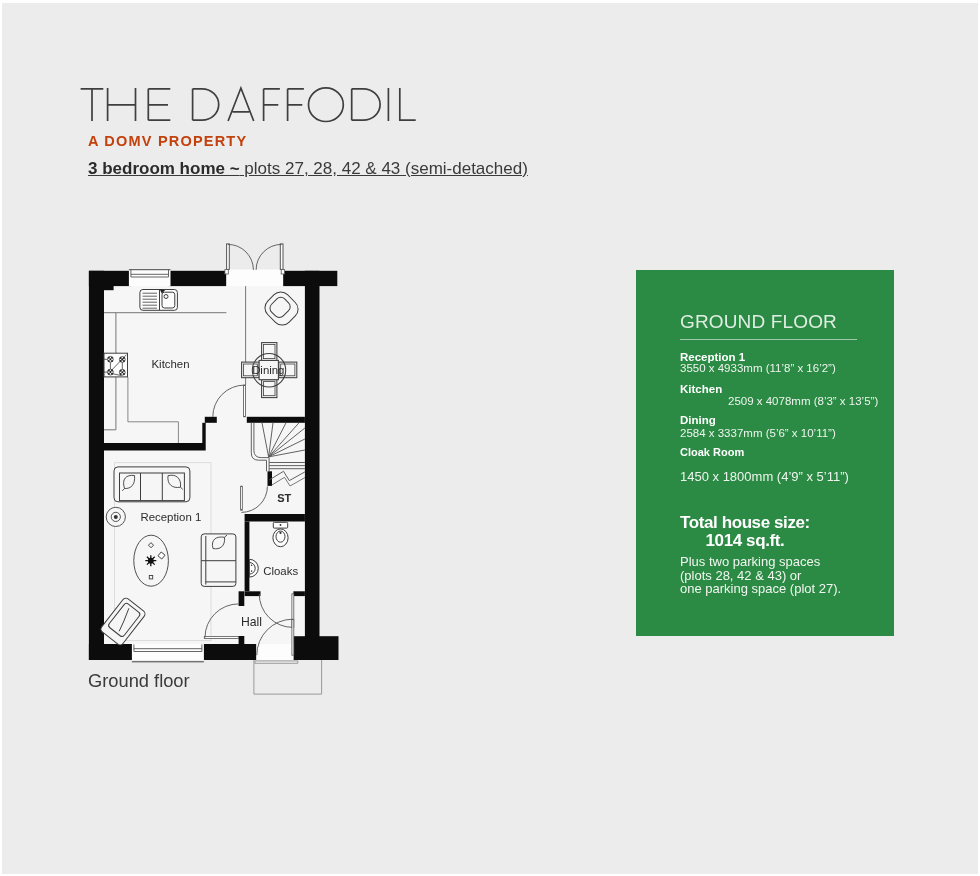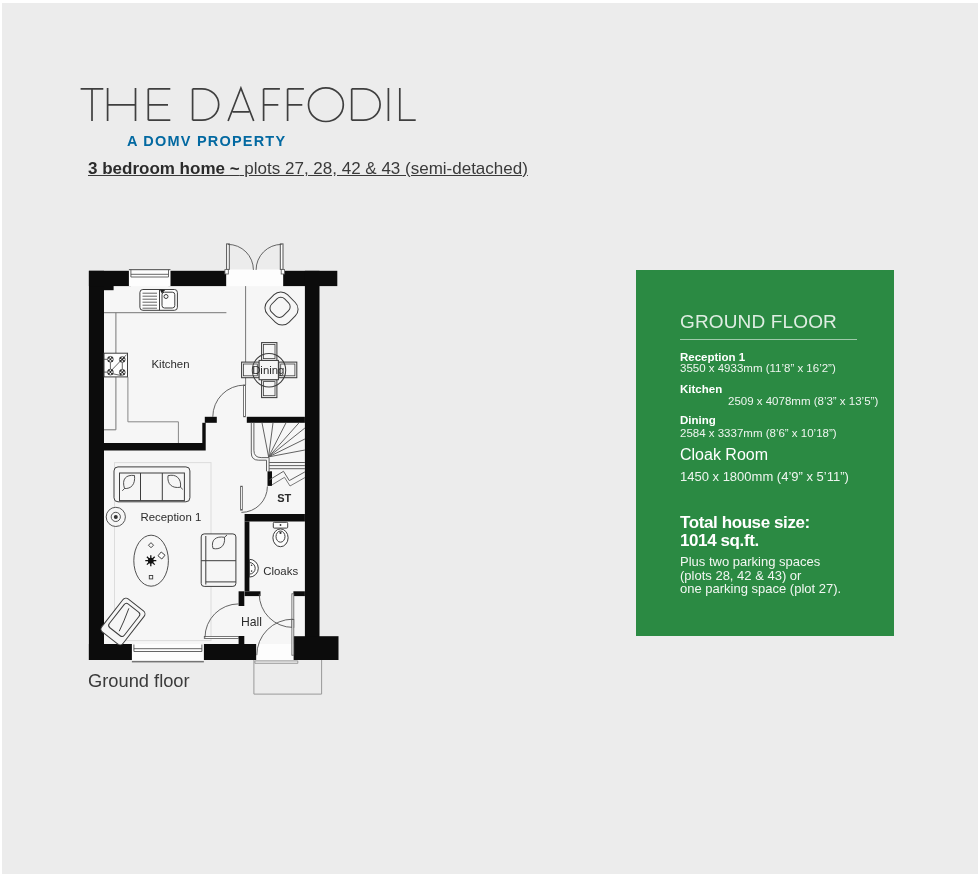--- a/index.html
+++ b/index.html
@@ -20,21 +20,21 @@
   <path d="M192.6 88.8 V120.2 M192.6 88.8 h9.4 a16.7 15.7 0 0 1 0 31.4 h-9.4"></path>
   <path d="M228.1 121 L240.9 88 L253.7 121 M232.6 111.8 H249.2"></path>
   <path d="M263.6 88.8 V121 M263.6 88.8 H279.9 M263.6 104.8 H278.3"></path>
   <path d="M287.6 88.8 V121 M287.6 88.8 H303.9 M287.6 104.8 H302.3"></path>
   <ellipse cx="325.9" cy="104.7" rx="17.4" ry="16.8"></ellipse>
   <path d="M351.7 88.8 V120.2 M351.7 88.8 h11.5 a16.9 15.7 0 0 1 0 31.4 h-11.5"></path>
   <path d="M388.4 88 V121"></path>
   <path d="M399.8 88 V121 M399.8 120.2 H415.7"></path>
 </svg>
 
-<div class="abs" style="left:88px;top:133px;font-size:14.5px;font-weight:bold;letter-spacing:1.2px;color:#0369a1;margin-left:39px;">A DOMV PROPERTY</div>
+<div class="abs" style="left:88px;top:133px;font-size:14.5px;font-weight:bold;letter-spacing:1.2px;color:#c2410c;">A DOMV PROPERTY</div>
 
 <div class="abs" style="left:88px;top:159px;font-size:17px;color:#3a3a3a;text-decoration:underline;"><b style="color:#2b2b2b;">3 bedroom home ~</b> plots 27, 28, 42 &amp; 43 (semi-detached)</div>
 
 <svg id="plan" class="abs" style="left:80px;top:235px" width="265" height="465" viewBox="80 235 265 465">
 
 <rect x="104" y="286" width="201" height="358" fill="#f6f6f6"></rect>
 
 <rect x="114.5" y="462.6" width="96.5" height="178" fill="none" stroke="#dcdcdc" stroke-width="1"></rect>
 
 <rect x="88.9" y="270.8" width="15.1" height="389.2" fill="#0c0c0c"></rect>
@@ -288,23 +288,23 @@
 
   <div class="abs" style="left:44px;top:68.5px;width:177px;height:1px;background:rgba(255,255,255,0.55);"></div>
 
   <div class="abs" style="left:44px;top:81px;font-size:11.5px;font-weight:bold;">Reception 1</div>
   <div class="abs" style="left:44px;top:92px;font-size:11.5px;color:#eef5ef;">3550 x 4933mm (11’8” x 16’2”)</div>
 
   <div class="abs" style="left:44px;top:112.5px;font-size:11.5px;font-weight:bold;">Kitchen</div>
   <div class="abs" style="left:44px;top:125px;font-size:11.5px;color:#eef5ef;margin-left:48px;">2509 x 4078mm (8’3” x 13’5”)</div>
 
   <div class="abs" style="left:44px;top:144px;font-size:11.5px;font-weight:bold;">Dining</div>
-  <div class="abs" style="left:44px;top:156.5px;font-size:11.5px;color:#eef5ef;">2584 x 3337mm (8’6” x 10’18”)</div>
-
-  <div class="abs" style="left:44px;top:176px;font-size:16px;font-weight:normal;">Cloak Room</div>
+  <div class="abs" style="left:44px;top:156.5px;font-size:11.5px;color:#eef5ef;">2584 x 3337mm (5’6” x 10’11”)</div>
+
+  <div class="abs" style="left:44px;top:176px;font-size:11px;font-weight:bold;">Cloak Room</div>
   <div class="abs" style="left:44px;top:199px;font-size:13px;color:#eef5ef;text-align:right;">1450 x 1800mm (4’9” x 5’11”)</div>
 
-  <div class="abs" style="left:44px;top:244px;font-size:17px;font-weight:bold;line-height:18.4px;letter-spacing:-0.4px;">Total house size:<br>1014 sq.ft.</div>
+  <div class="abs" style="left:44px;top:244px;font-size:17px;font-weight:bold;line-height:18.4px;letter-spacing:-0.4px;text-align:center;">Total house size:<br>1014 sq.ft.</div>
 
   <div class="abs" style="left:44px;top:285px;font-size:13px;line-height:13.7px;color:#f2f7f2;">Plus two parking spaces<br>(plots 28, 42 &amp; 43) or<br>one parking space (plot 27).</div>
 </div>
 
 </div>
 
 </body></html>

